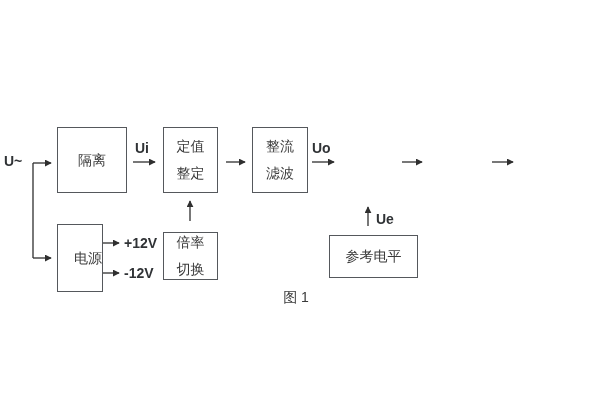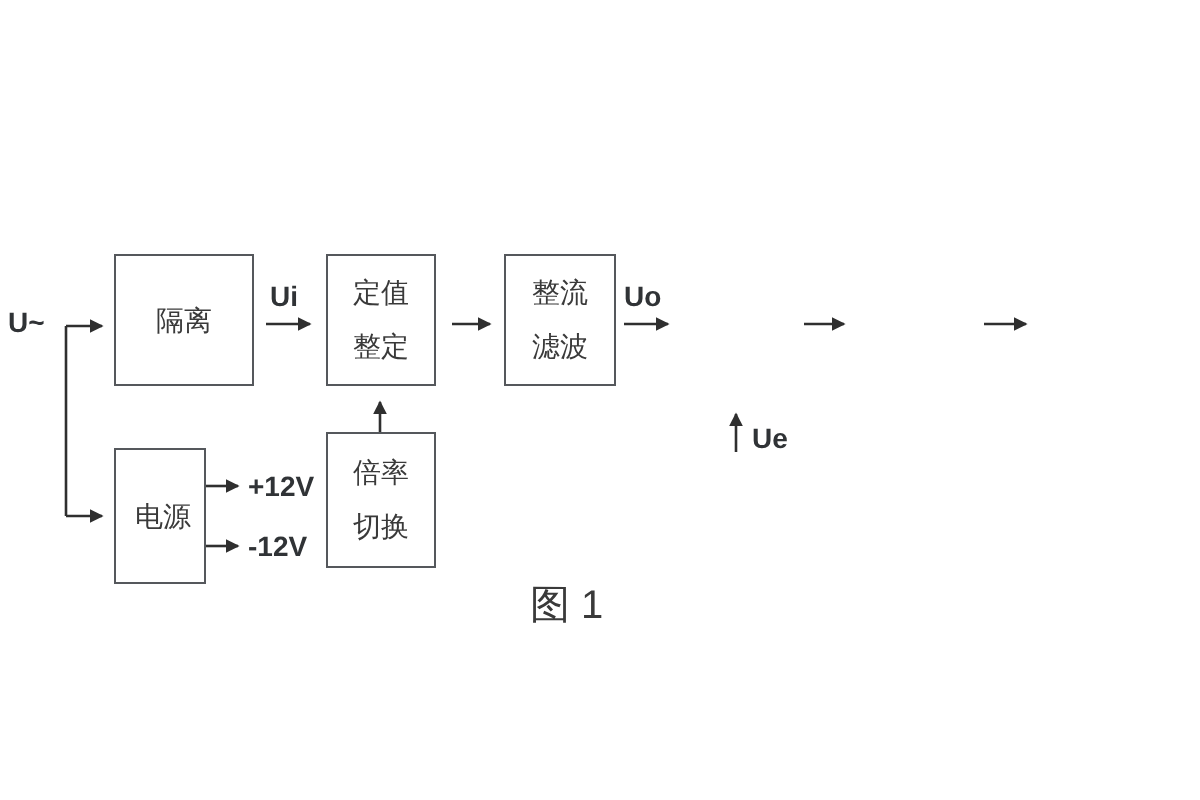--- a/index.html
+++ b/index.html
@@ -24,37 +24,38 @@
     display: flex;
     flex-direction: column;
     align-items: center;
     justify-content: center;
     color: #3a3a3a;
     font-size: 14px;
     line-height: 27px;
     white-space: nowrap;
   }
   .block.align-left {
-    align-items: center;
+    align-items: flex-end;
     padding-left: 3px;
   }
   .flabel {
     position: absolute;
     font-size: 14px;
     font-weight: bold;
     color: #303336;
     line-height: 15px;
     white-space: nowrap;
   }
   .caption {
     position: absolute;
     left: 265px;
     top: 289px;
     width: 62px;
-    font-size: 20px;
+    text-align: center;
+    font-size: 14px;
     color: #3a3a3a;
   }
 </style>
 </head>
 <body>
 
 <div class="canvas">
 
   <svg class="connectors" viewBox="0 0 600 400" xmlns="http://www.w3.org/2000/svg">
     <defs>
@@ -112,25 +113,28 @@
     <span>滤波</span>
   </div>
 
 
 
 
   <div class="block align-left" style="left:57px; top:224px; width:46px; height:68px">
     <span>电源</span>
   </div>
 
-  <div class="block" style="left:163px; top:216px; width:55px; height:68px">
+  <div class="block" style="left:163px; top:232px; width:55px; height:48px">
     <span>倍率</span>
     <span>切换</span>
   </div>
 
+  <div class="block" style="left:329px; top:235px; width:89px; height:43px">
+    <span>参考电平</span>
+  </div>
 
   <div class="flabel" style="left:4px; top:154px">U~</div>
 
   <div class="flabel" style="left:135px; top:141px">Ui</div>
 
   <div class="flabel" style="left:312px; top:141px">Uo</div>
 
   <div class="flabel" style="left:376px; top:212px">Ue</div>
 
   <div class="flabel" style="left:124px; top:236px">+12V</div>

